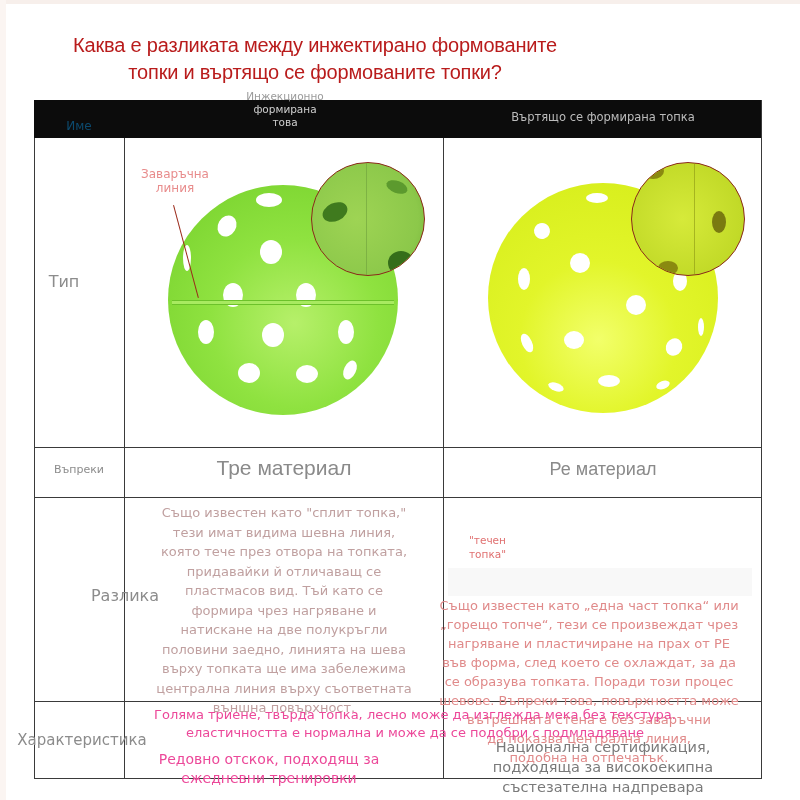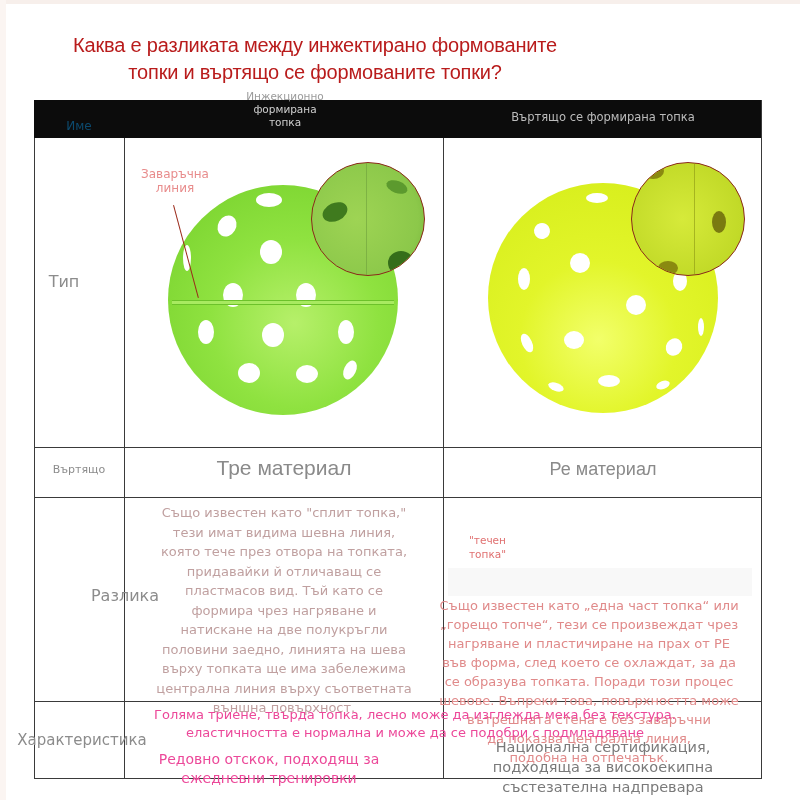--- a/index.html
+++ b/index.html
@@ -45,35 +45,35 @@
 <div class="title">
   <span class="title-line">Каква е разликата между инжектирано формованите</span>
   <span class="title-line">топки и въртящо се формованите топки?</span>
 </div>
 
 <div class="header-bar"></div>
 <div class="hdr hdr-name">Име</div>
 <div class="hdr hdr-inj">
   <div class="faint">Инжекционно</div>
   <div>формирана</div>
-  <div>топка</div>
+  <div>това</div>
 </div>
 <div class="hdr hdr-rot">Въртящо се формирана топка</div>
 
 <div class="grid-v" style="left:34px; top:138px; width:1px; height:641px;"></div>
 <div class="grid-v" style="left:124px; top:138px; width:1px; height:641px;"></div>
 <div class="grid-v" style="left:443px; top:138px; width:1px; height:641px;"></div>
 <div class="grid-v" style="left:761px; top:100px; width:1px; height:679px;"></div>
 <div class="grid-h" style="left:34px; top:447px; width:728px; height:1px;"></div>
 <div class="grid-h" style="left:34px; top:497px; width:728px; height:1px;"></div>
 <div class="grid-h" style="left:34px; top:701px; width:728px; height:1px;"></div>
 <div class="grid-h" style="left:34px; top:778px; width:728px; height:1px;"></div>
 
 <div class="row-label" style="left:34px; top:272px; width:60px;">Тип</div>
-<div class="row-label" style="left:34px; top:463px; width:90px; font-size:11px;">Въртящо</div>
+<div class="row-label" style="left:34px; top:463px; width:90px; font-size:11px;">Въпреки</div>
 <div class="row-label" style="left:34px; top:586px; width:90px;margin-left:46px;">Разлика</div>
 <div class="row-label" style="left:12px; top:731px; width:140px; font-size:15px;">Характеристика</div>
 
 <div class="ball-wrap" style="left:168px; top:185px; width:230px; height:230px;">
   <div class="ball" style="left:0; top:0; width:230px; height:230px; background:radial-gradient(circle at 55% 60%, #b6f06a 0%, #8fe240 45%, #74cf2a 100%);"></div>
   <div class="hole" style="left:88px; top:8px; width:26px; height:14px;"></div>
   <div class="hole" style="left:50px; top:30px; width:18px; height:22px; transform:rotate(30deg);"></div>
   <div class="hole" style="left:92px; top:55px; width:22px; height:24px;"></div>
   <div class="hole" style="left:55px; top:98px; width:20px; height:24px;"></div>
   <div class="hole" style="left:128px; top:98px; width:20px; height:24px;"></div>

